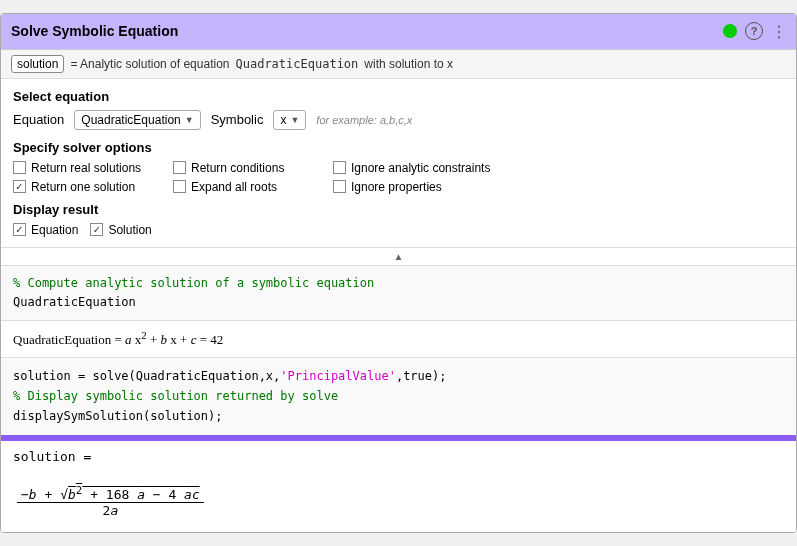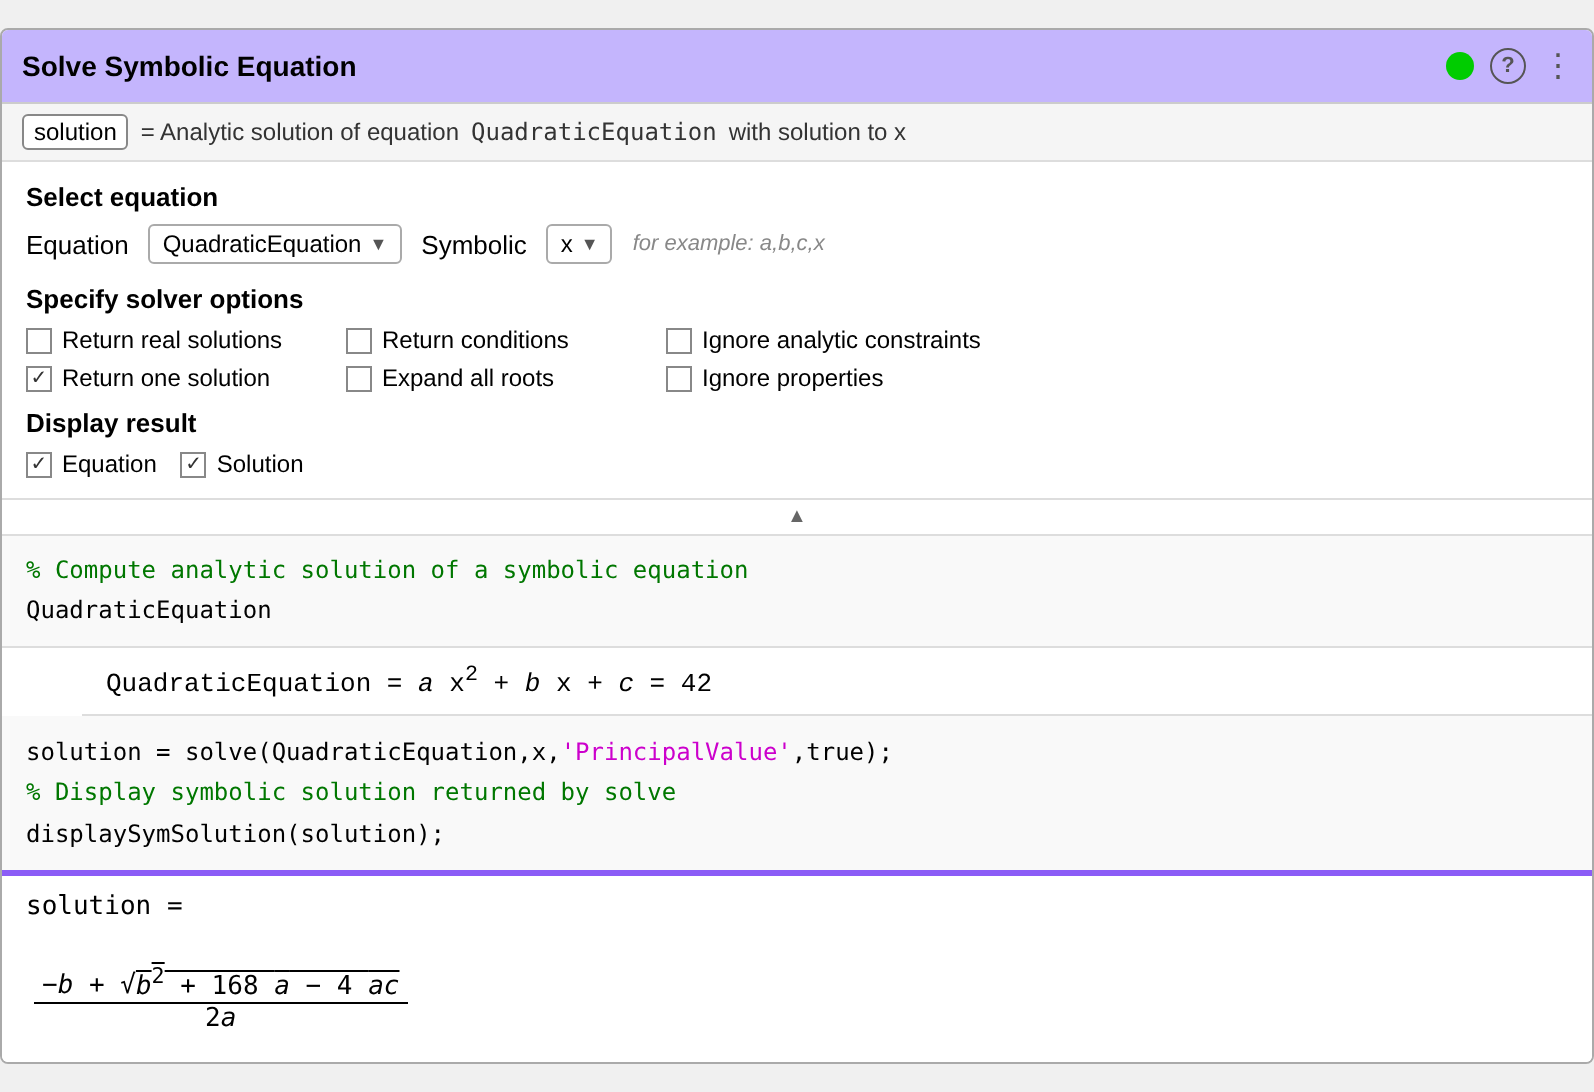--- a/index.html
+++ b/index.html
@@ -181,33 +181,32 @@
       font-family: monospace;
       font-size: 12px;
       line-height: 1.6;
     }
     .code-green { color: #007700; }
     .code-black { color: #000; }
     .math-section {
       background: #fff;
       padding: 8px 12px;
       border-bottom: 1px solid #ddd;
-      font-family: Liberation Mono, monospace;
-      font-size: 13px;
-      margin-left: 40px;
+      font-family: Liberation Serif, serif;
+      font-size: 13px;
     }
     .math-eq {
       display: flex;
       align-items: center;
       gap: 4px;
     }
     .solve-section {
       background: #f9f9f9;
       padding: 8px 12px;
-      border-bottom: 3px solid #8b5cf6;
+      border-bottom: 6px solid #8b5cf6;
       font-family: monospace;
       font-size: 12px;
       line-height: 1.7;
     }
     .code-magenta { color: #cc00cc; }
     .solution-section {
       background: #fff;
       padding: 8px 12px 14px 12px;
       font-family: monospace;
       font-size: 13px;

